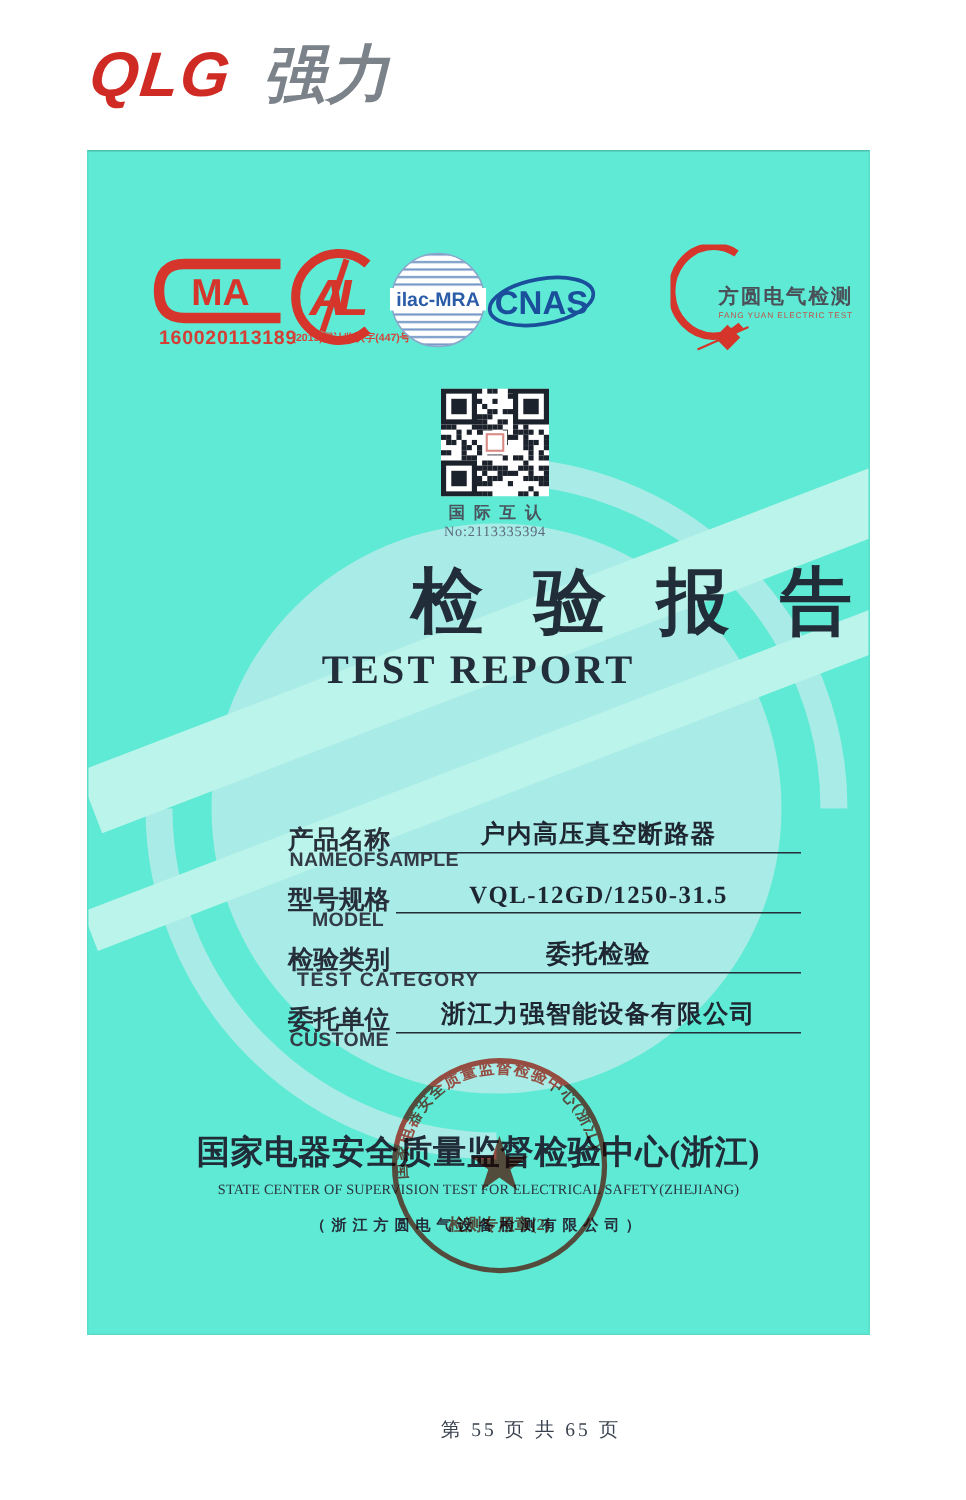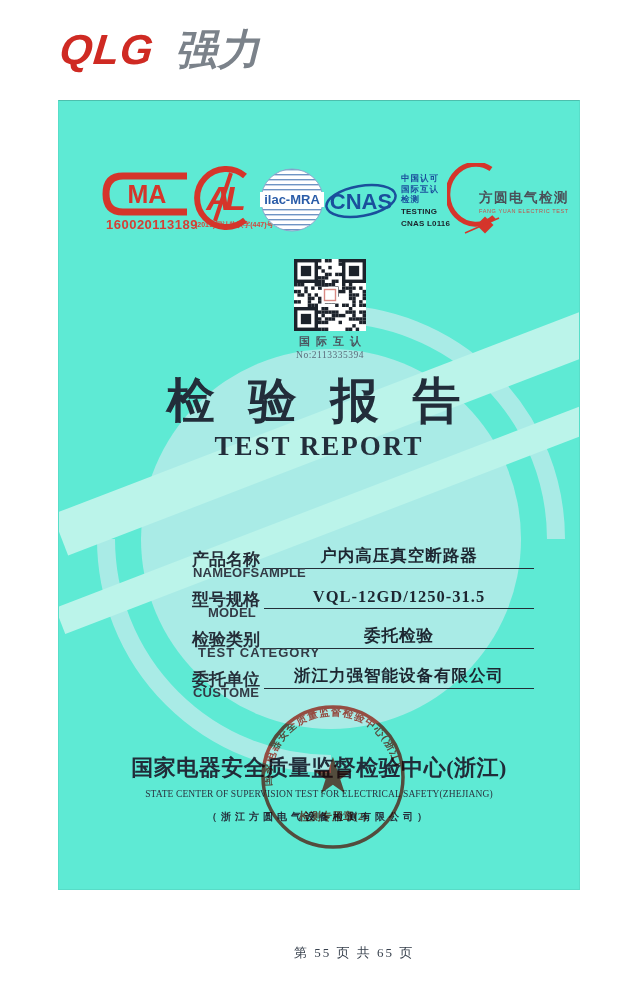--- a/index.html
+++ b/index.html
@@ -26,21 +26,21 @@
   .cnas-cn .zh{color:#1a4f9c;font-size:8.5px;font-weight:bold;line-height:10.5px;letter-spacing:1px;}
   .cnas-cn .en{color:#1c222b;font-size:8px;font-weight:bold;line-height:10px;margin-top:2px;letter-spacing:.2px;}
   .fy-text{position:absolute;left:420px;top:88px;}
   .fy-cn{color:#4a5058;font-weight:bold;font-size:13.5px;letter-spacing:1.5px;font-family:"Liberation Sans",sans-serif;white-space:nowrap;}
   .fy-en{color:#c0544c;font-size:5.5px;letter-spacing:.6px;font-family:"Liberation Sans",sans-serif;margin-top:1px;white-space:nowrap;}
   
   .qr-wrap{position:absolute;left:226px;top:158px;width:90px;text-align:center;}
   .qr-cap{margin-top:3px;font-size:11px;font-weight:bold;color:#4a545e;letter-spacing:6px;padding-left:6px;white-space:nowrap;}
   .qr-num{font-size:9.5px;color:#5b6b7a;letter-spacing:.5px;margin-top:1px;}
   
-  .title-cn{position:absolute;left:0;top:268px;width:100%;text-align:center;font-size:48px;font-weight:bold;
+  .title-cn{position:absolute;left:0;top:268px;width:100%;text-align:right;font-size:48px;font-weight:bold;
             color:#222d3a;letter-spacing:11px;white-space:nowrap;}
   .title-en{position:absolute;left:0;top:330px;width:100%;text-align:center;font-size:27px;font-weight:bold;
             color:#232e3b;letter-spacing:2px;}
   
   .fields{position:absolute;left:117px;top:428px;width:358px;}
   .frow{position:relative;display:flex;align-items:flex-end;height:40px;margin-left:16px;}
   .flabel{width:72px;flex:none;font-size:17px;font-weight:bold;color:#252e39;white-space:nowrap;line-height:19px;}
   .fsub{position:absolute;left:1px;bottom:-11px;font-size:13px;font-weight:bold;color:#333b46;
         font-family:"Liberation Sans",sans-serif;letter-spacing:.2px;white-space:nowrap;}
   .frow:nth-child(2) .fsub{left:16px;}
@@ -104,27 +104,20 @@
       <circle cx="33" cy="33" r="31" fill="url(#glines)" stroke="#8aa8cc" stroke-width="1"></circle>
       <rect x="1" y="25" width="64" height="15" fill="#ffffff"></rect>
       <text x="33" y="37" text-anchor="middle" font-family="Liberation Sans,sans-serif" font-weight="bold" font-size="13" fill="#2a5ca8">ilac-MRA</text>
     </svg>
 
     <div class="cnas-group">
       <svg width="72" height="58" viewBox="0 0 72 58">
         <ellipse cx="36" cy="30" rx="35" ry="15" fill="none" stroke="#1a4f9c" stroke-width="2.5" transform="rotate(-10 36 30)"></ellipse>
         <text x="36" y="38" text-anchor="middle" font-family="Liberation Sans,sans-serif" font-weight="bold" font-size="22" fill="#1a4f9c">CNAS</text>
       </svg>
-      <div class="cnas-cn">
-        <div class="zh">中国认可</div>
-        <div class="zh">国际互认</div>
-        <div class="zh">检测</div>
-        <div class="en">TESTING</div>
-        <div class="en">CNAS L0116</div>
-      </div>
     </div>
 
     <svg class="layer" style="left:388px;top:62px" width="54" height="80" viewBox="0 0 54 80">
       <path d="M 44 6 A 28 30 0 1 0 47 54" fill="none" stroke="#d5352b" stroke-width="5"></path>
       <rect x="32" y="56" width="12" height="12" fill="#d5352b" transform="rotate(45 38 62)"></rect>
       <line x1="18" y1="70" x2="52" y2="55" stroke="#d5352b" stroke-width="1.5"></line>
     </svg>
     <div class="fy-text">
       <div class="fy-cn">方圆电气检测</div>
       <div class="fy-en">FANG YUAN ELECTRIC TEST</div>

